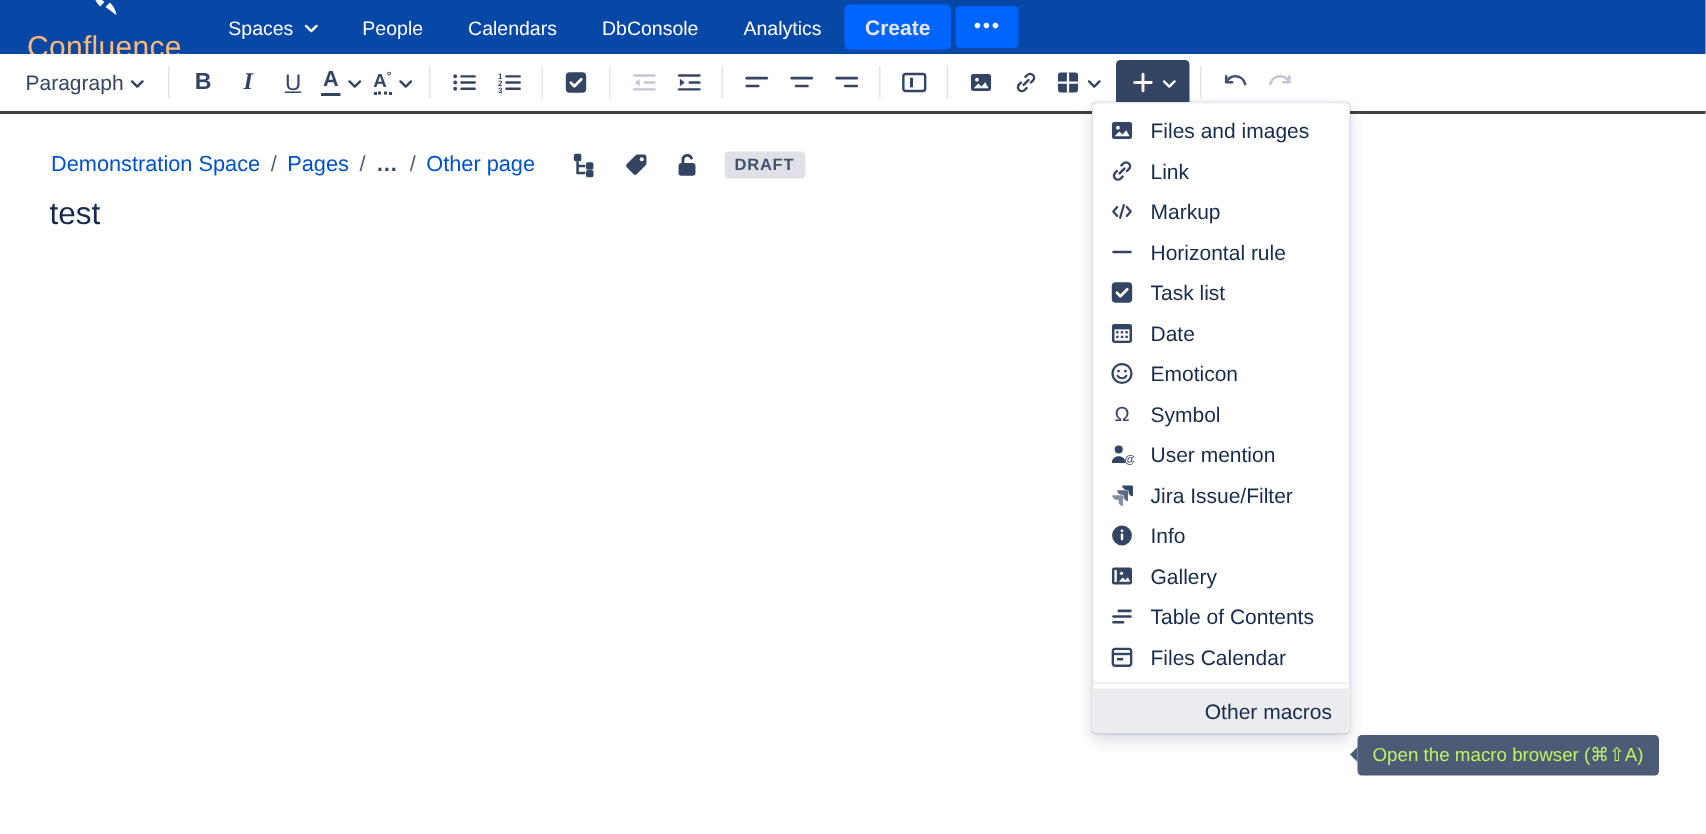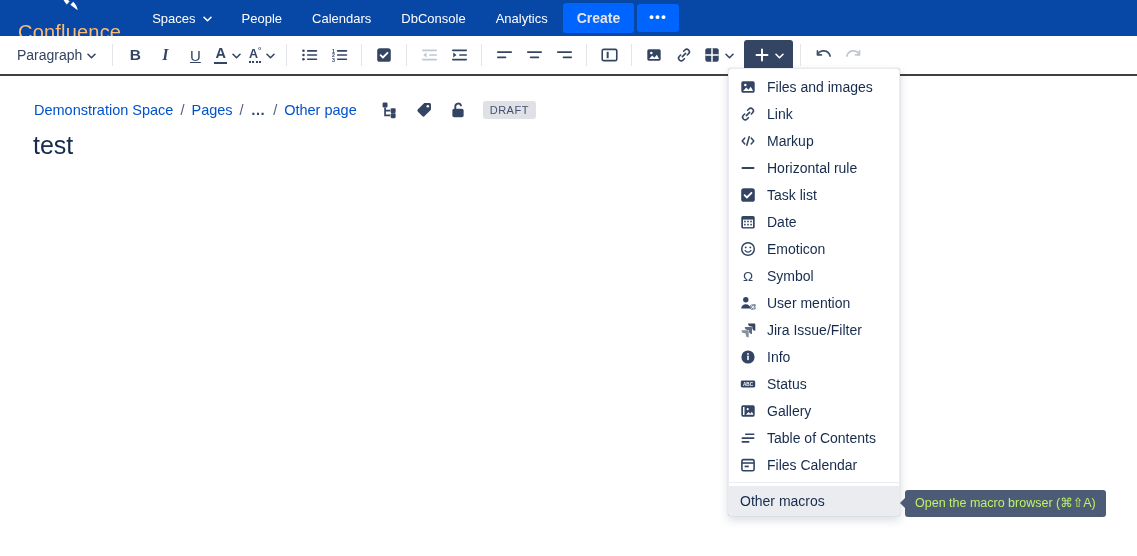--- a/index.html
+++ b/index.html
@@ -65,46 +65,46 @@
     position:absolute; top:99px; left:34px; height:22px;
     display:flex; align-items:center; font-size:14.5px; gap:0;
   }
   .crumb { color:var(--link,#0052CC); cursor:pointer; white-space:nowrap; }
   .crumb.plain { color:#344563; cursor:pointer; font-weight:700; letter-spacing:1px; }
   .crumb-sep { color:#505F79; padding:0 7px; }
   .crumb-icons { display:flex; align-items:center; gap:16px; margin-left:24px; }
   .crumb-icon { width:18px; height:18px; color:#344563; cursor:pointer; display:flex; align-items:center; justify-content:center; }
   .draft-badge {
     margin-left:16px; background:var(--badge-bg,#DFE1E6); color:#42526E;
-    font-size:11px; font-weight:400; letter-spacing:.5px; border-radius:3px;
+    font-size:11px; font-weight:700; letter-spacing:.5px; border-radius:3px;
     padding:3px 7px; line-height:12px;
   }
   
   .page-title {
-    position:absolute; top:131px; left:33px; font-size:25px; color:#172B4D;
+    position:absolute; top:131px; left:33px; font-size:21px; color:#172B4D;
     font-weight:400; cursor:text;
   }
   
   .insert-menu {
     position:absolute; left:728px; top:68px; width:172px; background:#fff;
     border:1px solid #EBECF0; border-radius:3px;
     box-shadow:0 4px 10px rgba(9,30,66,.16), 0 0 1px rgba(9,30,66,.3);
     padding-top:4px; z-index:20;
   }
   .menu-item {
     height:27px; display:flex; align-items:center; gap:11px; padding:0 11px;
     cursor:pointer;
   }
   .mi-icon { width:16px; height:16px; color:#344563; flex:none; display:flex; align-items:center; justify-content:center; }
   .mi-label { font-size:14px; color:#172B4D; white-space:nowrap; }
   .menu-divider { height:1px; background:#EBECF0; margin-top:4px; }
   .menu-footer {
     height:29px; margin-top:3px; display:flex; align-items:center; padding:0 11px;
     background:var(--highlight,#EBECF0); font-size:14px; color:#172B4D;
-    border-radius:0 0 3px 3px; cursor:pointer;
+    border-radius:0 0 3px 3px; cursor:pointer;justify-content:flex-end;
   }
   
   .tooltip {
     position:absolute; left:905px; top:490px; height:27px; line-height:27px;
     background:var(--tooltip-bg,#4C5B76); color:#bef264; font-size:12.5px;
     padding:0 10px; border-radius:3px; white-space:nowrap; z-index:30;
   }
   .tooltip::before {
     content:""; position:absolute; left:-5px; top:8px;
     border-top:5px solid transparent; border-bottom:5px solid transparent;
@@ -494,29 +494,20 @@
             <circle cx="8" cy="8" r="6.6" fill="currentColor"></circle>
             <circle cx="8" cy="4.9" r=".95" fill="#fff"></circle>
             <rect x="7.2" y="6.6" width="1.6" height="4.6" rx=".8" fill="#fff"></rect>
           </svg>
         </span>
         <span class="mi-label">Info</span>
       </div>
       <div class="menu-item">
         <span class="mi-icon">
           <svg width="16" height="16" viewBox="0 0 16 16">
-            <rect x=".8" y="4.6" width="14.4" height="6.8" rx="1.4" fill="currentColor"></rect>
-            <text x="8" y="9.9" text-anchor="middle" font-size="4.6" font-weight="bold" fill="#fff">ABC</text>
-          </svg>
-        </span>
-        <span class="mi-label">Status</span>
-      </div>
-      <div class="menu-item">
-        <span class="mi-icon">
-          <svg width="16" height="16" viewBox="0 0 16 16">
             <rect x="1.3" y="2.3" width="13.4" height="11.4" rx="1.6" fill="currentColor"></rect>
             <rect x="3" y="4" width="1.5" height="8" fill="#fff"></rect>
             <circle cx="7.7" cy="6.2" r="1.1" fill="#fff"></circle>
             <path d="M5.9 11.8l2.6-2.8 1.8 1.7 1.6-1.9 1.6 3z" fill="#fff"></path>
           </svg>
         </span>
         <span class="mi-label">Gallery</span>
       </div>
       <div class="menu-item">
         <span class="mi-icon">

